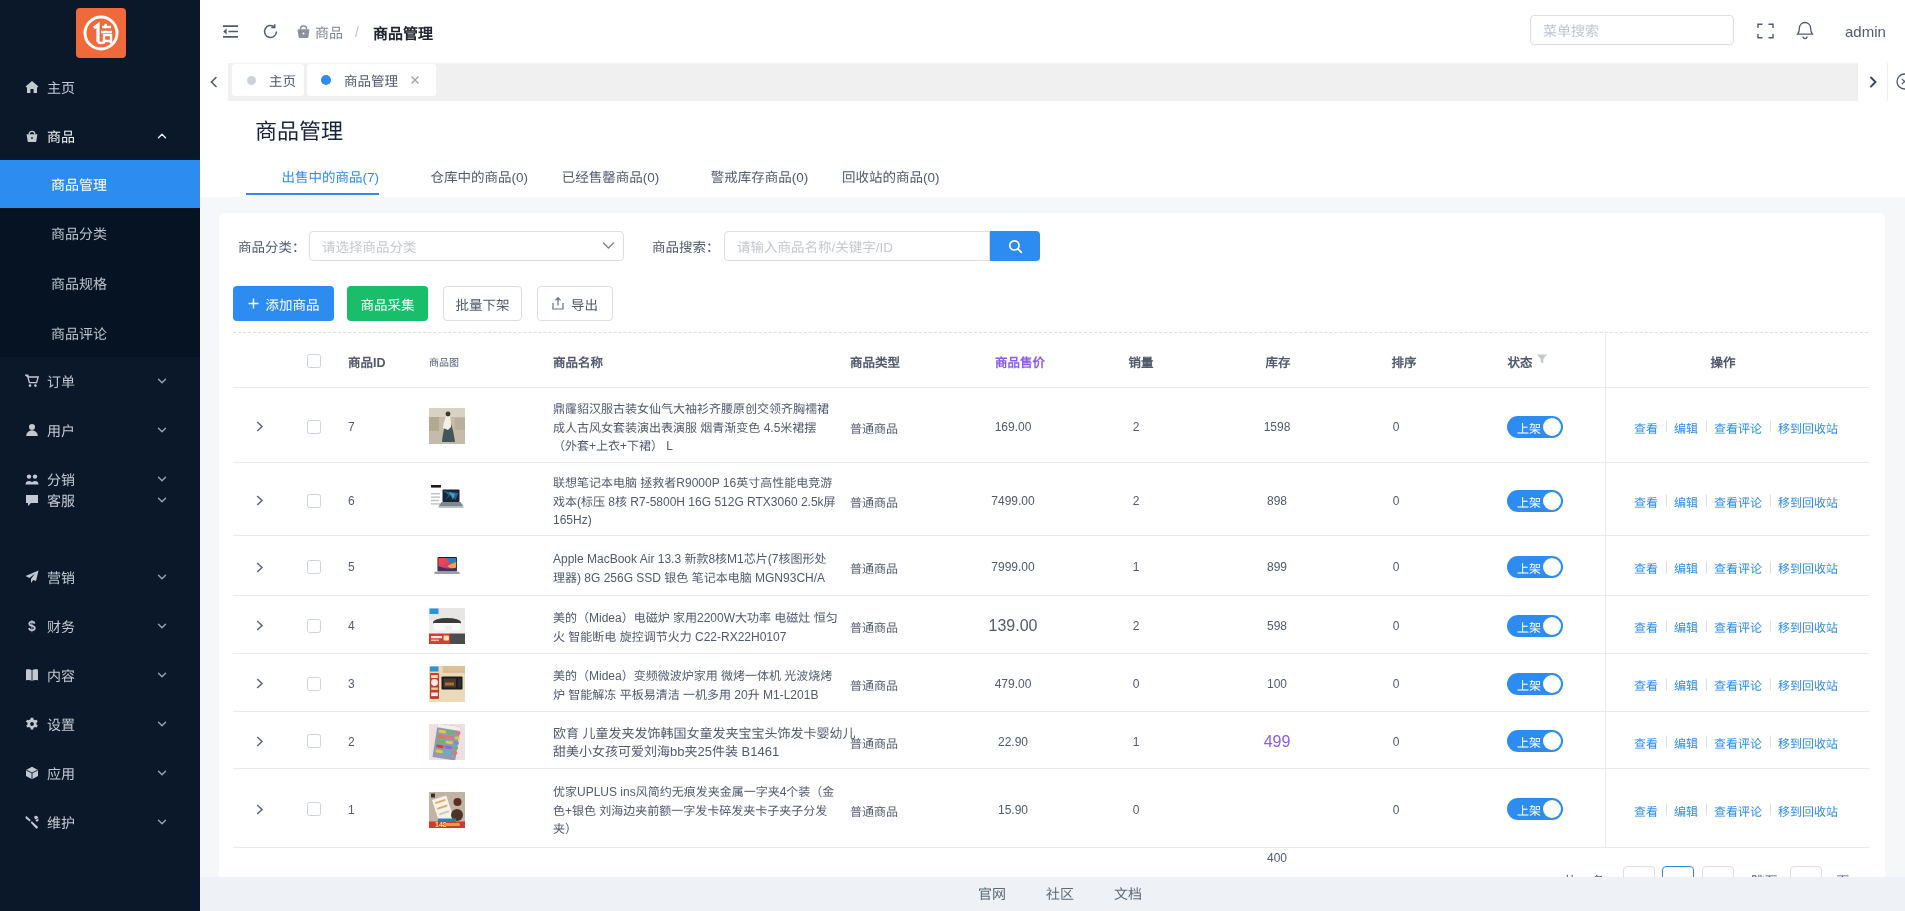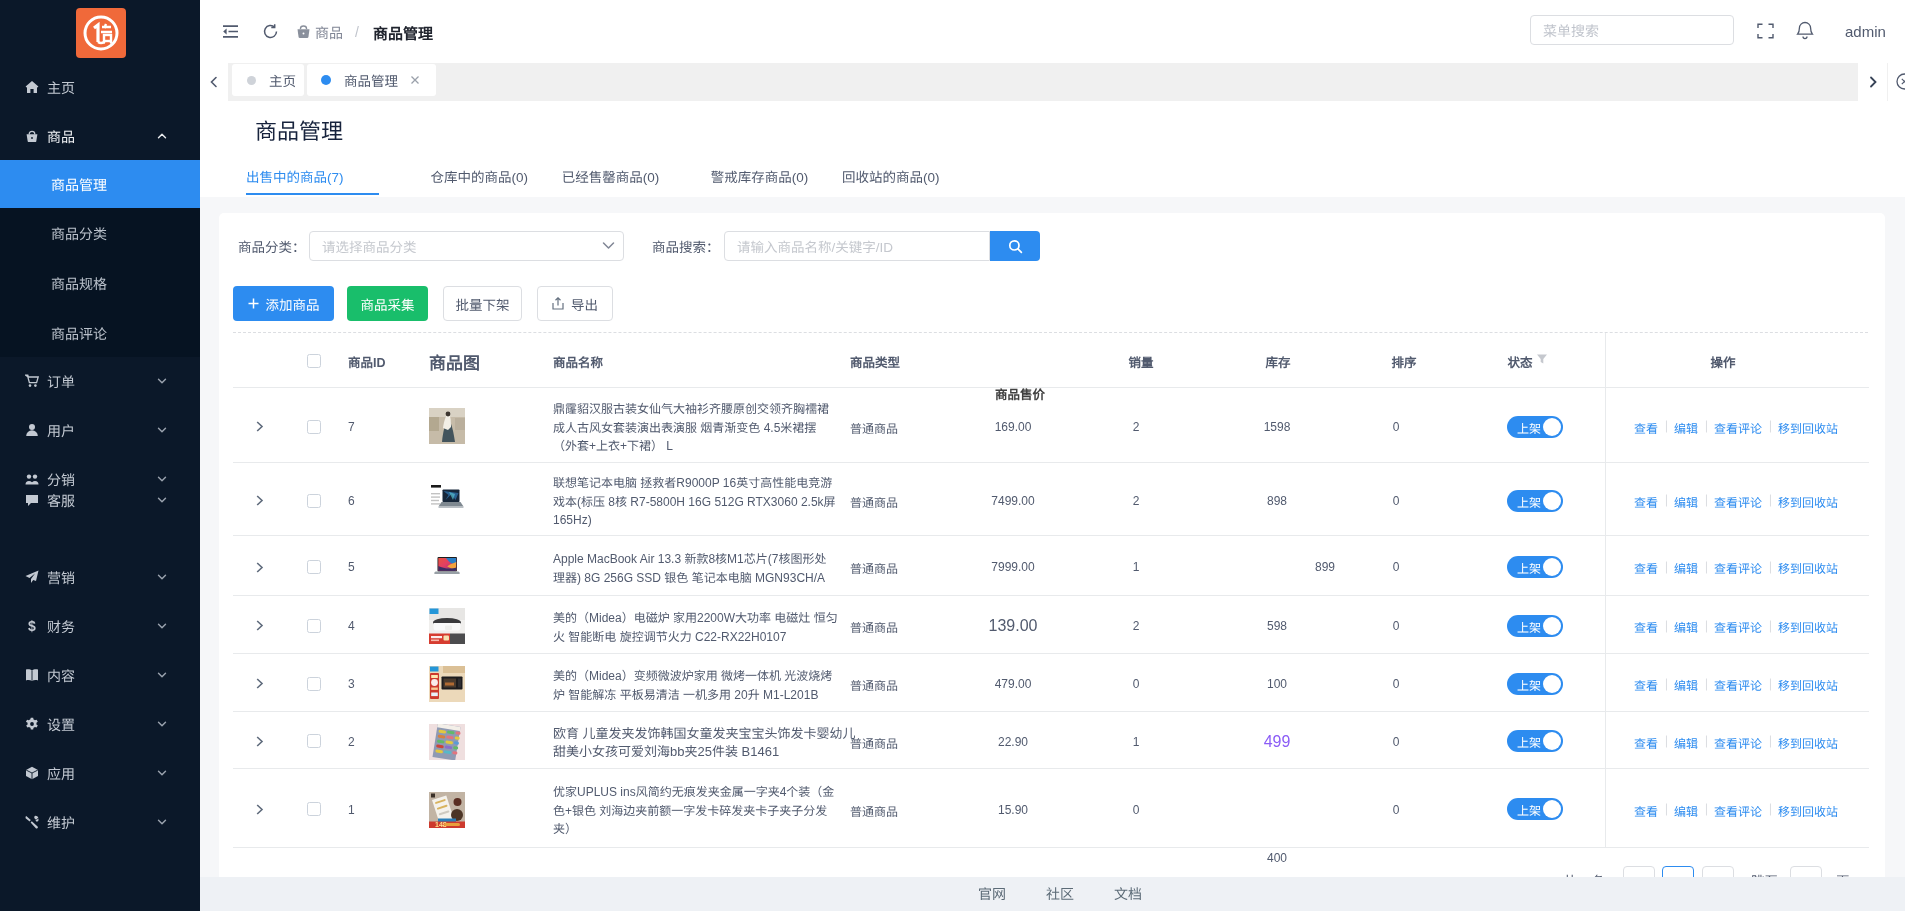--- a/index.html
+++ b/index.html
@@ -215,21 +215,21 @@
       <path d="M4 1.5 L8.5 6 L4 10.5" stroke="#374357" stroke-width="1.8" fill="none" stroke-linecap="round"></path>
     </svg>
   </div>
 <div class="a" style="left:1888px;top:63px;width:17px;height:38px;background:#fff;"></div>
 <svg class="a" style="left:1896px;top:73px;" width="17" height="17" viewBox="0 0 17 17">
     <circle cx="8.5" cy="8.5" r="7.5" stroke="#515a6e" stroke-width="1.3" fill="none"></circle>
     <path d="M5.8 5.8 l5.4 5.4 M11.2 5.8 l-5.4 5.4" stroke="#515a6e" stroke-width="1.2"></path>
   </svg>
 <div class="a" style="left:200px;top:101px;width:1705px;height:96px;background:#fff;"></div>
 <div class="a cty" style="left:255px;top:129px;font-size:22px;color:#17233d;">商品管理</div>
-<div class="a" style="left:246px;top:162px;width:133px;height:31px;line-height:31px;text-align:left;font-size:13.5px;color:#2d8cf0;">出售中的商品(7)</div>
+<div class="a" style="left:246px;top:162px;width:133px;height:31px;line-height:31px;text-align:right;font-size:13.5px;color:#2d8cf0;">出售中的商品(7)</div>
 <div class="a" style="left:395px;top:162px;width:133px;height:31px;line-height:31px;text-align:right;font-size:13.5px;color:#515a6e;">仓库中的商品(0)</div>
 <div class="a" style="left:544px;top:162px;width:133px;height:31px;line-height:31px;text-align:center;font-size:13.5px;color:#515a6e;">已经售罄商品(0)</div>
 <div class="a" style="left:693px;top:162px;width:133px;height:31px;line-height:31px;text-align:center;font-size:13.5px;color:#515a6e;">警戒库存商品(0)</div>
 <div class="a" style="left:842px;top:162px;width:133px;height:31px;line-height:31px;text-align:left;font-size:13.5px;color:#515a6e;">回收站的商品(0)</div>
 <div class="a" style="left:246px;top:193px;width:133px;height:2px;background:#2d8cf0;"></div>
 <div class="a" style="left:200px;top:197px;width:1705px;height:714px;background:#f6f7f9;"></div>
 <div class="a" style="left:219px;top:213px;width:1666px;height:690px;background:#fff;border-radius:5px;"></div>
 <div class="a cty" style="left:238px;top:246px;font-size:13.5px;color:#515a6e;">商品分类：</div>
 <div class="a" style="left:309px;top:231px;width:315px;height:30px;border:1px solid #dcdee2;border-radius:4px;background:#fff;"></div>
 <div class="a cty" style="left:322px;top:246px;font-size:13.5px;color:#c5c8ce;">请选择商品分类</div>
@@ -252,24 +252,24 @@
 <div class="a flex" style="left:347px;top:286px;width:81px;height:35px;background:#19be6b;border-radius:4px;justify-content:center;color:#fff;font-size:13.5px;">商品采集</div>
 <div class="a flex" style="left:443px;top:286px;width:79px;height:35px;background:#fff;border:1px solid #dcdee2;border-radius:4px;justify-content:center;color:#515a6e;font-size:13.5px;">批量下架</div>
 <div class="a flex" style="left:537px;top:286px;width:76px;height:35px;background:#fff;border:1px solid #dcdee2;border-radius:4px;justify-content:center;color:#515a6e;font-size:13.5px;">
 <svg width="12" height="13" viewBox="0 0 12 13" style="margin-right:7px;">
       <path d="M6 8.5 V1 M3.5 3.2 L6 0.8 L8.5 3.2" stroke="#657180" stroke-width="1.2" fill="none"></path>
       <path d="M1 6 V12 H11 V6" stroke="#657180" stroke-width="1.2" fill="none"></path>
     </svg>导出</div>
 <div class="a" style="left:233px;top:332px;width:1635px;height:0;border-top:1px dashed #dcdee2;"></div>
 <div class="cbx" style="left:307px;top:354px;"></div>
 <div class="a cty" style="left:348px;top:361px;font-size:12.5px;color:#515a6e;font-weight:bold;">商品ID</div>
-<div class="a cty" style="left:429px;top:361px;font-size:17px;color:#515a6e;font-weight:bold;">商品图</div>
+<div class="a cty" style="left:429px;top:361px;font-size:10px;color:#515a6e;font-weight:normal;">商品图</div>
 <div class="a cty" style="left:553px;top:361px;font-size:12.5px;color:#515a6e;font-weight:bold;">商品名称</div>
 <div class="a cty" style="left:850px;top:361px;font-size:12.5px;color:#515a6e;font-weight:bold;">商品类型</div>
-<div class="a ctr" style="left:1020px;top:361px;font-size:12.5px;color:#404040;font-weight:bold;margin-top:32px;">商品售价</div>
+<div class="a ctr" style="left:1020px;top:361px;font-size:12.5px;color:#8b5cf6;font-weight:bold;">商品售价</div>
 <div class="a ctr" style="left:1141px;top:361px;font-size:12.5px;color:#515a6e;font-weight:bold;">销量</div>
 <div class="a ctr" style="left:1278px;top:361px;font-size:12.5px;color:#515a6e;font-weight:bold;">库存</div>
 <div class="a ctr" style="left:1404px;top:361px;font-size:12.5px;color:#515a6e;font-weight:bold;">排序</div>
 <div class="a ctr" style="left:1520px;top:361px;font-size:12.5px;color:#515a6e;font-weight:bold;">状态</div>
 <svg class="a" style="left:1536px;top:353px;" width="12" height="12" viewBox="0 0 12 12">
     <path d="M1 1.5 H11 L7.3 6 V10.5 L4.7 9 V6 Z" fill="#c5c8ce"></path>
   </svg>
 <div class="a ctr" style="left:1723px;top:361px;font-size:12.5px;color:#515a6e;font-weight:bold;">操作</div>
 <div class="hl" style="left:233px;top:387px;width:1636px;"></div>
 <div class="hl" style="left:233px;top:462px;width:1636px;"></div>
@@ -374,21 +374,21 @@
 <path d="M17 9 h10.2 v5.5 C23 16 20 13 17 9 Z" fill="#2a7fc5"></path>
 <path d="M27.2 13 c-3 1.8-6 1.6-9 4.5 l9 4.2 Z" fill="#f5a33b"></path>
 <path d="M9.3 17 C14 19.5 22 20.5 27.2 18.5 V21.7 H9.3 Z" fill="#3a2e63"></path>
 <path d="M6.5 22.5 h23 l1.5 1.6 q0 0.8 -1 0.8 h-24 q-1 0 -1-0.8 Z" fill="#98a0a6"></path>
     </svg>
   </div>
 <div class="a" style="left:553px;top:550.0px;white-space:nowrap;font-size:12px;line-height:18.5px;color:#515a6e;">Apple MacBook Air 13.3 新款8核M1芯片(7核图形处<br>理器) 8G 256G SSD 银色 笔记本电脑 MGN93CH/A</div>
 <div class="a cty" style="left:850px;top:567px;font-size:12px;color:#515a6e;">普通商品</div>
 <div class="a ctr" style="left:1013px;top:567px;font-size:12px;color:#515a6e;">7999.00</div>
 <div class="a ctr" style="left:1136px;top:567px;font-size:12px;color:#515a6e;">1</div>
-<div class="a ctr" style="left:1277px;top:567px;font-size:12px;color:#515a6e;margin-left:48px;">899</div>
+<div class="a ctr" style="left:1277px;top:567px;font-size:12px;color:#515a6e;">899</div>
 <div class="a ctr" style="left:1396px;top:567px;font-size:12px;color:#515a6e;">0</div>
 <div class="a" style="left:1507px;top:556px;width:56px;height:22px;background:#2d8cf0;border-radius:11px;">
 <span style="position:absolute;left:10px;top:50%;transform:translateY(-50%);color:#fff;font-size:12px;">上架</span>
 <span style="position:absolute;right:2px;top:2px;width:18px;height:18px;border-radius:50%;background:#fff;"></span>
   </div>
 <div class="a flex" style="left:1736px;top:567px;transform:translate(-50%,-50%);white-space:nowrap;">
 <span class="lnk">查看</span>
     <span class="sep"></span>
     <span class="lnk">编辑</span>
     <span class="sep"></span>

